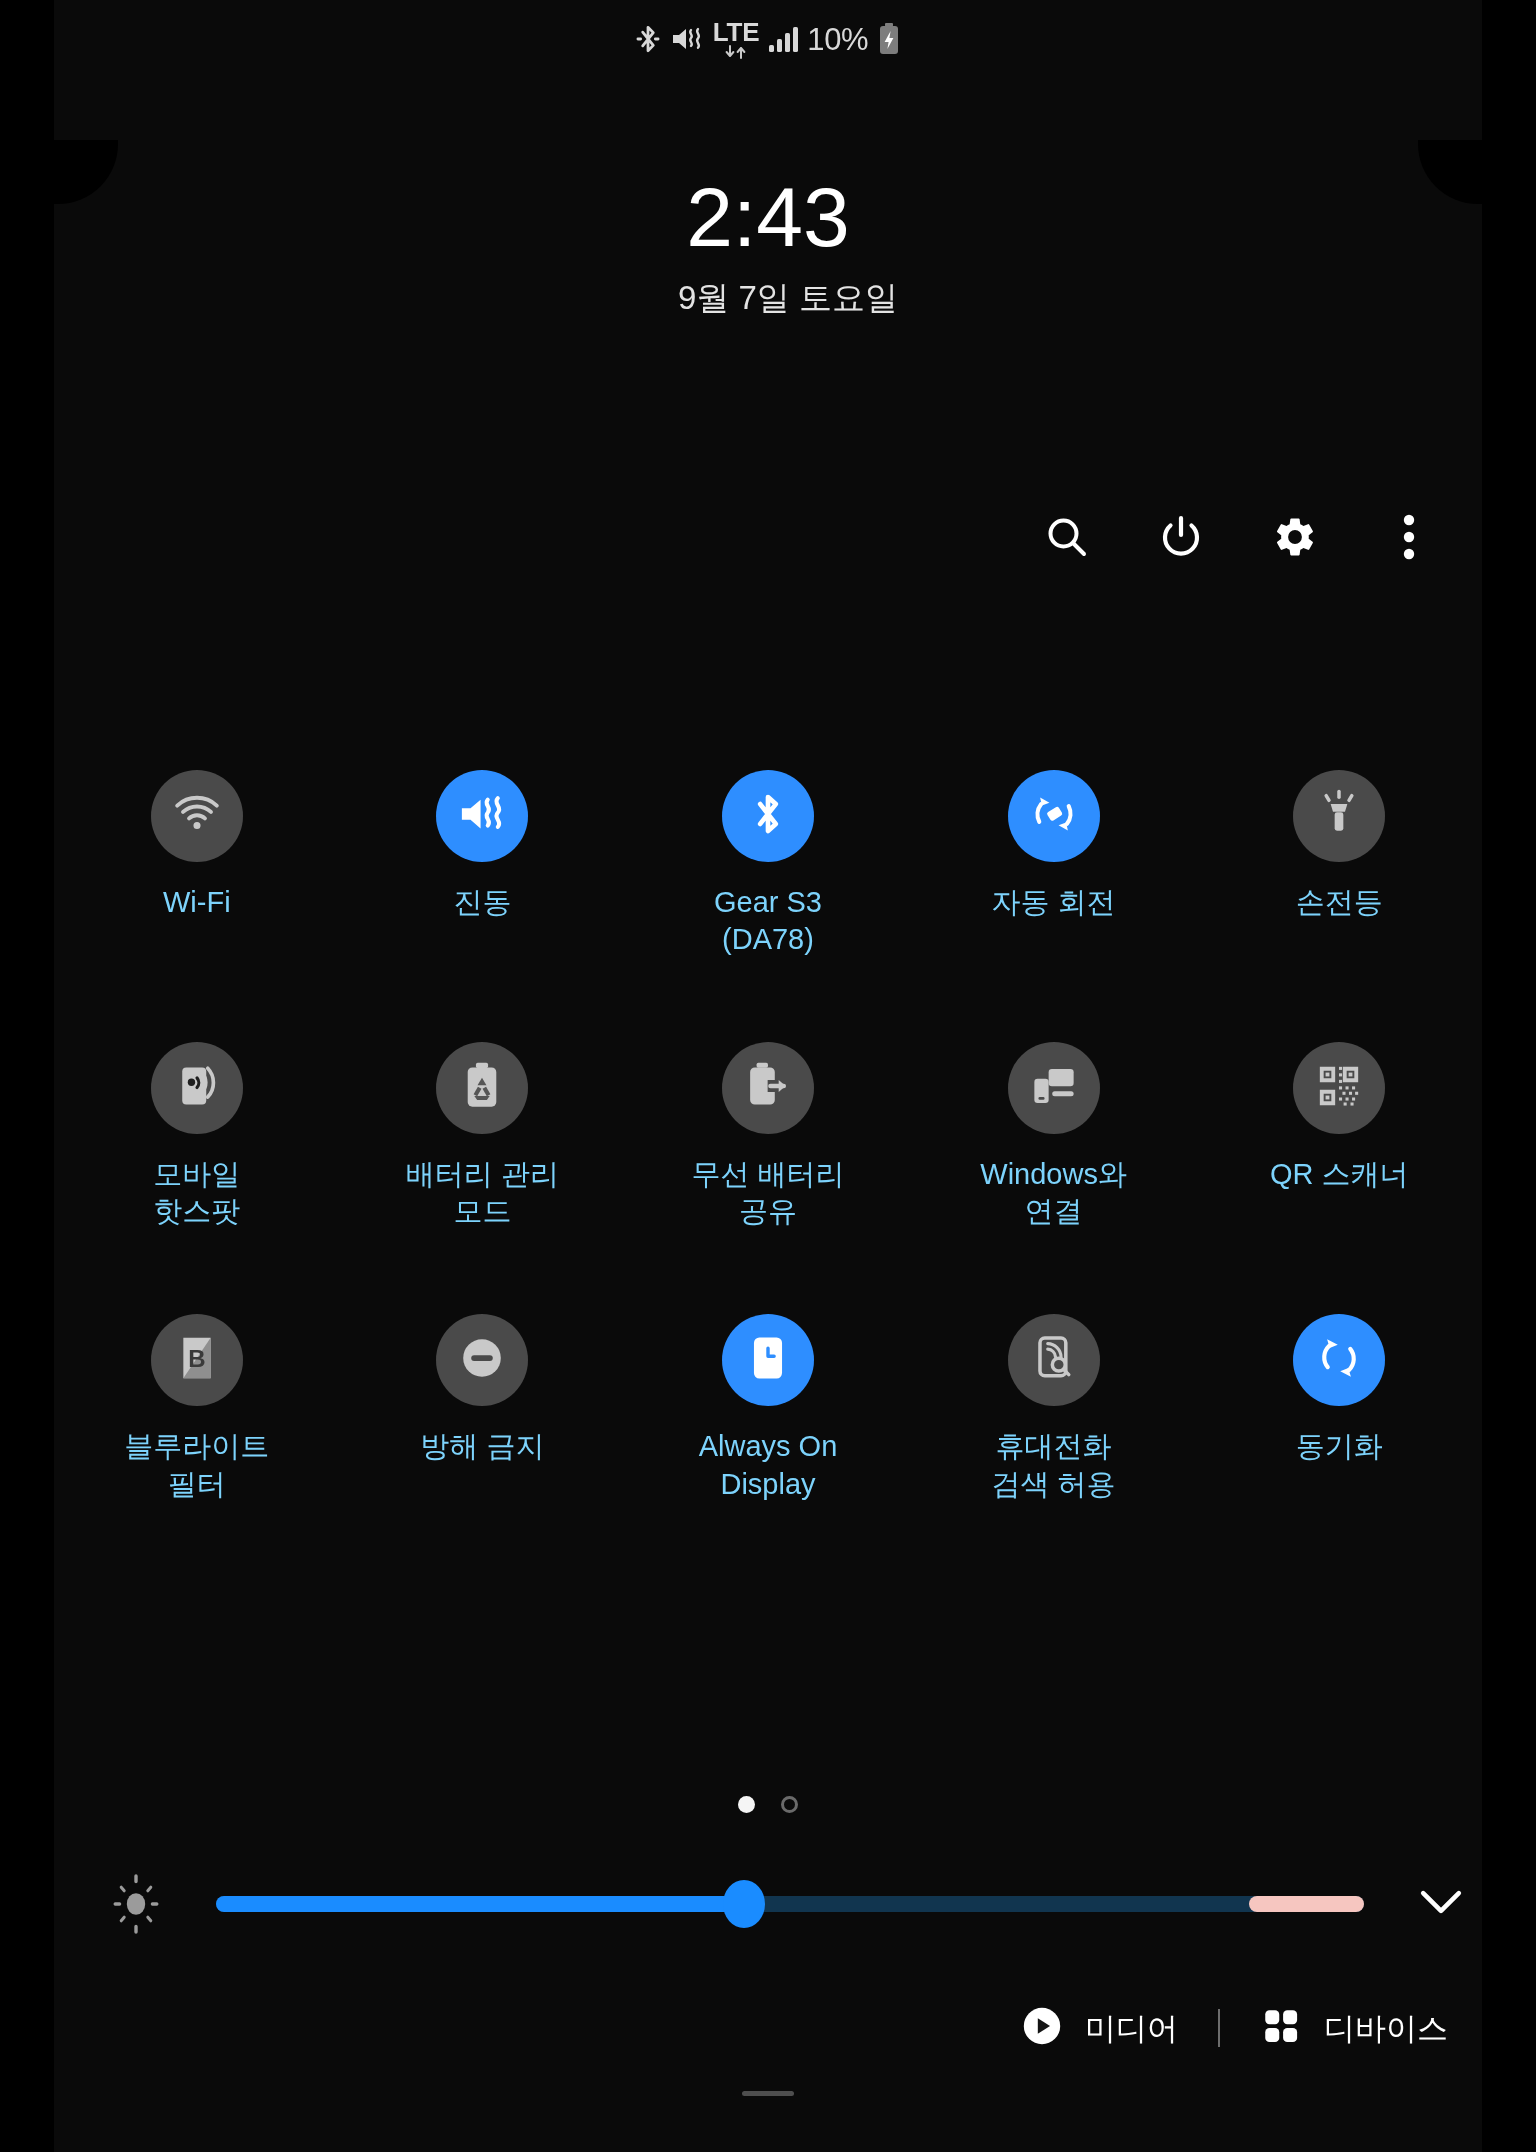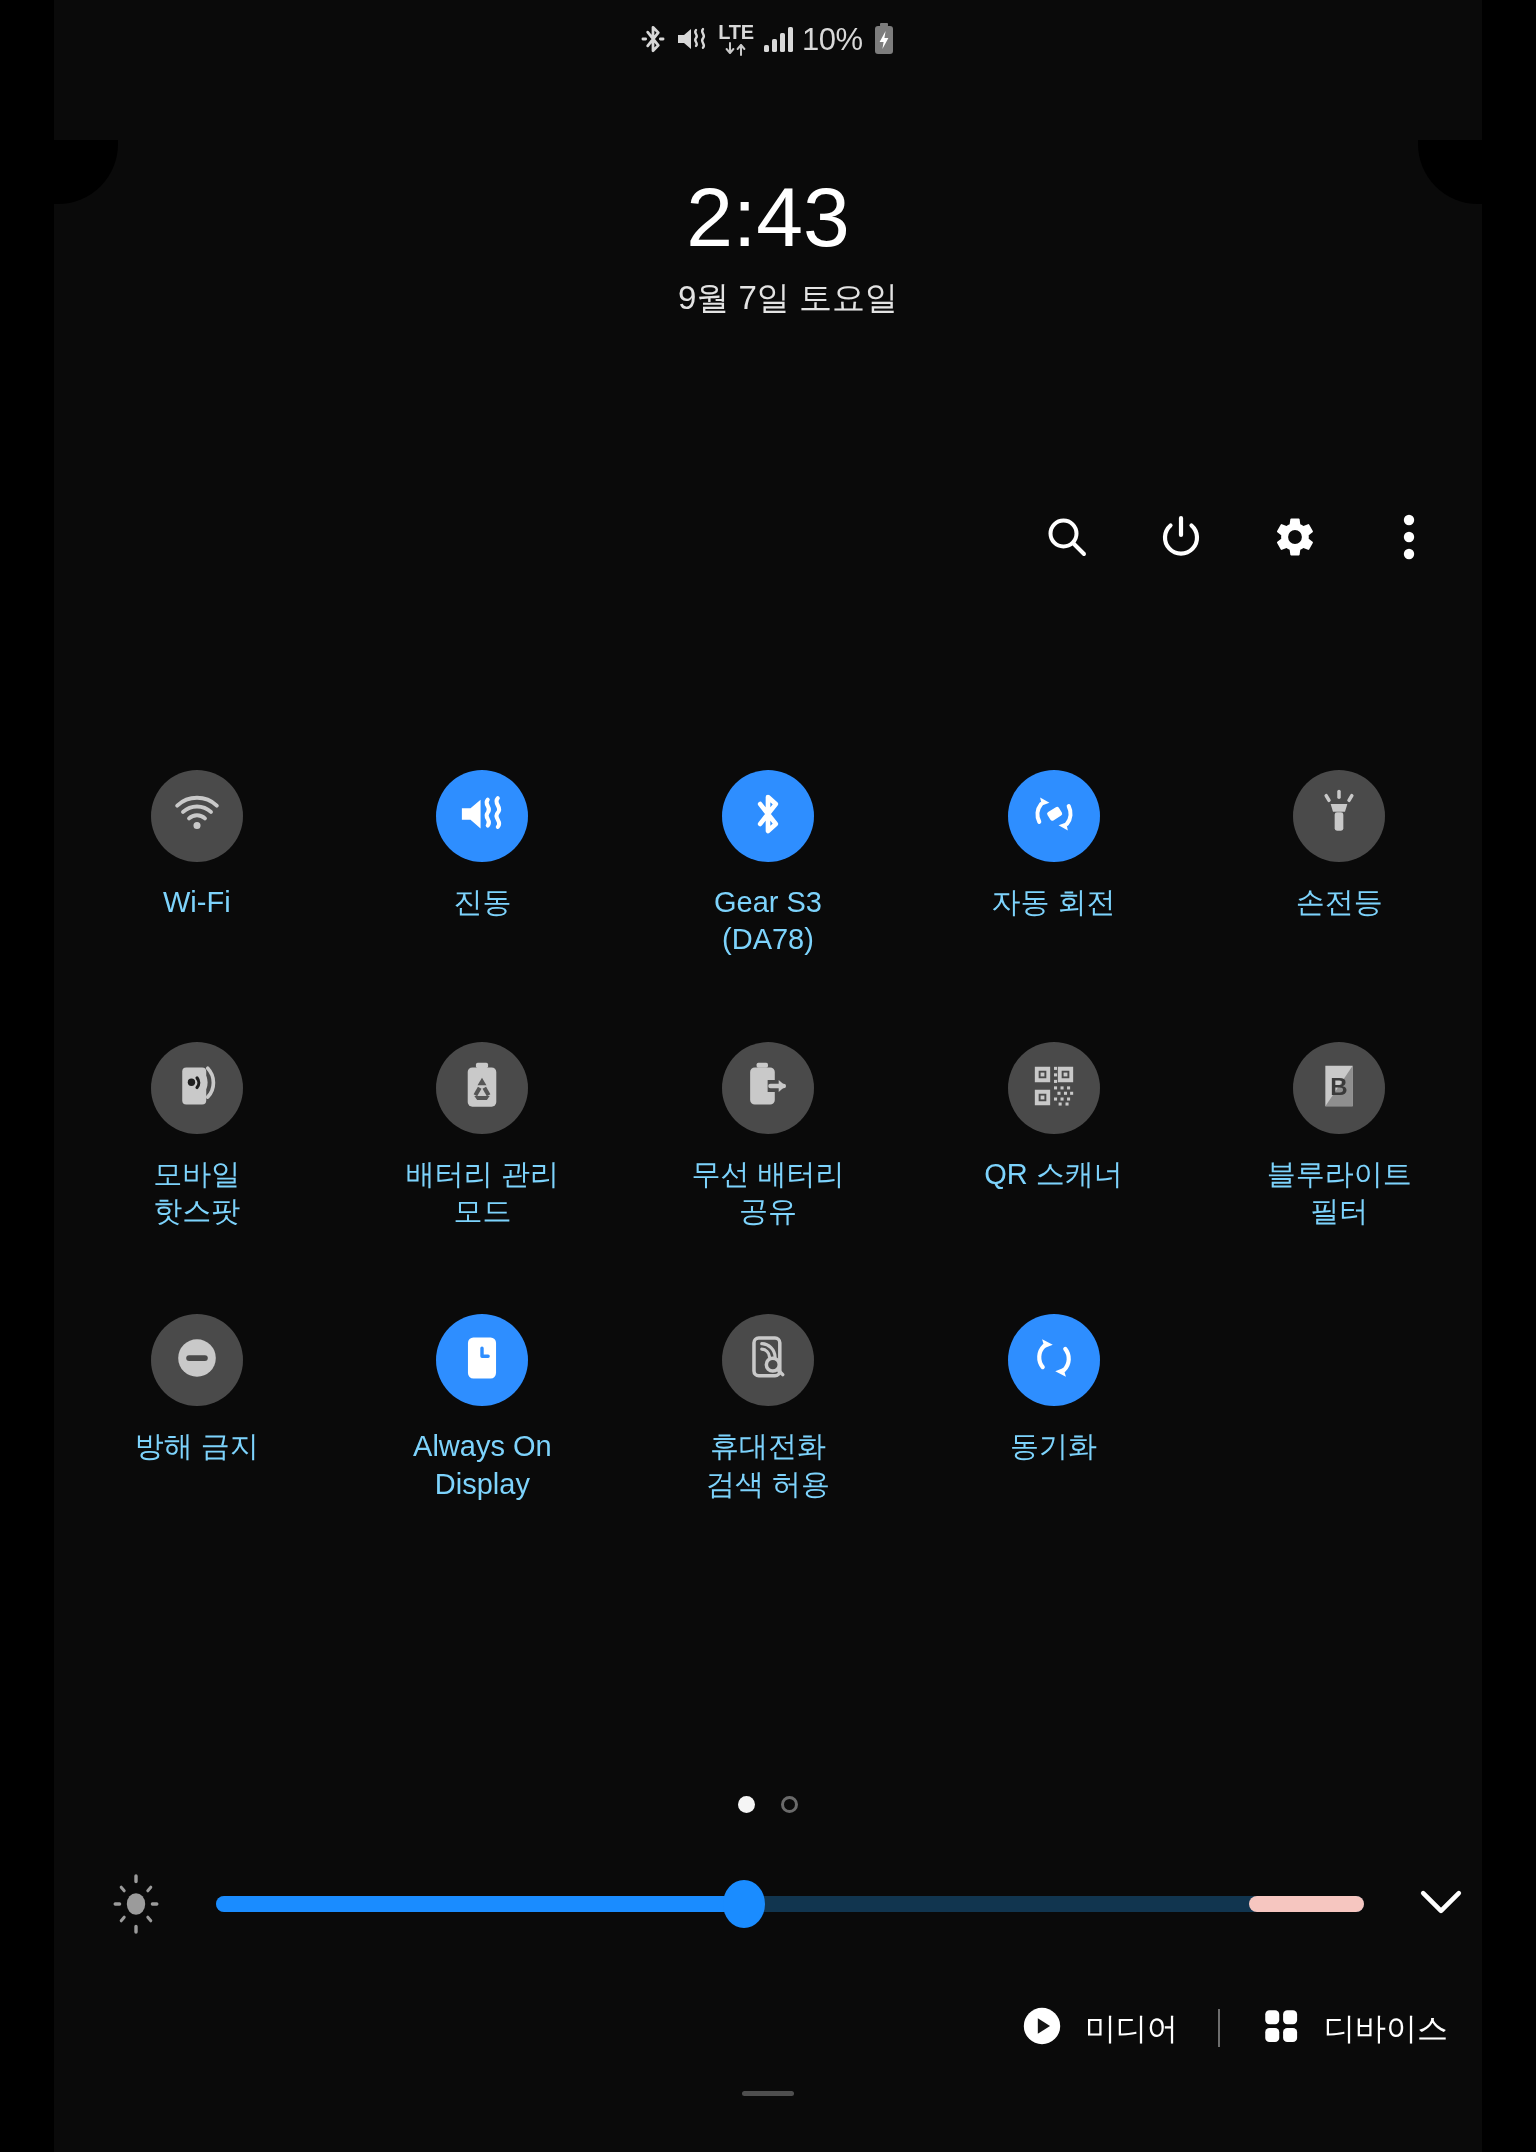--- a/index.html
+++ b/index.html
@@ -61,21 +61,21 @@
     line-height: 1;
   }
   .lte-stack {
     display: flex;
     flex-direction: column;
     align-items: center;
     line-height: 1;
   }
   .lte-label {
     color: #d8d8d8;
-    font-size: 20px;
+    font-size: 26px;
     font-weight: 700;
     letter-spacing: -0.2px;
   }
 
   
   #clock-block {
     position: absolute;
     left: 0; right: 0;
     top: 175px;
     text-align: center;
@@ -483,20 +483,34 @@
             <path d="M3 6.2 a2.6 2.6 0 0 1 2.6-2.6 h8.6 a2.6 2.6 0 0 1 2.6 2.6 v4.4 h-4 v6.8 h4 v4.4 a2.6 2.6 0 0 1 -2.6 2.6 h-8.6 a2.6 2.6 0 0 1 -2.6 -2.6 Z" fill="#c9c9c9"></path>
             <path d="M14.4 14 h7.4" stroke="#c9c9c9" stroke-width="2.6" stroke-linecap="round"></path>
             <path d="M19 10.6 L22.8 14 L19 17.4 Z" fill="#c9c9c9"></path>
           </svg>
         </span>
       </div>
       <div class="tile-label">무선 배터리
 공유</div>
     </div>
 
+    <div class="tile">
+      <div class="tile-circle off">
+        <span>
+          <svg width="50" height="44" viewBox="0 0 28 24">
+            <rect x="11" y="2.5" width="14" height="9.6" rx="1.8" fill="#c9c9c9"></rect>
+            <rect x="3" y="8" width="8" height="13.5" rx="1.8" fill="#c9c9c9"></rect>
+            <rect x="5.3" y="18.2" width="3.4" height="1.5" rx="0.7" fill="#4a4a4a"></rect>
+            <rect x="13" y="15" width="12" height="2.8" rx="1.4" fill="#c9c9c9"></rect>
+          </svg>
+        </span>
+      </div>
+      <div class="tile-label">Windows와
+연결</div>
+    </div>
 
     <div class="tile">
       <div class="tile-circle off">
         <span>
           <svg width="46" height="46" viewBox="0 0 24 24">
             <g fill="#c9c9c9">
               <path d="M2 2h8v8H2Zm2 2v4h4V4Z"></path>
               <path d="M14 2h8v8h-8Zm2 2v4h4V4Z"></path>
               <path d="M2 14h8v8H2Zm2 2v4h4v-4Z"></path>
               <rect x="5" y="5" width="2" height="2"></rect>

